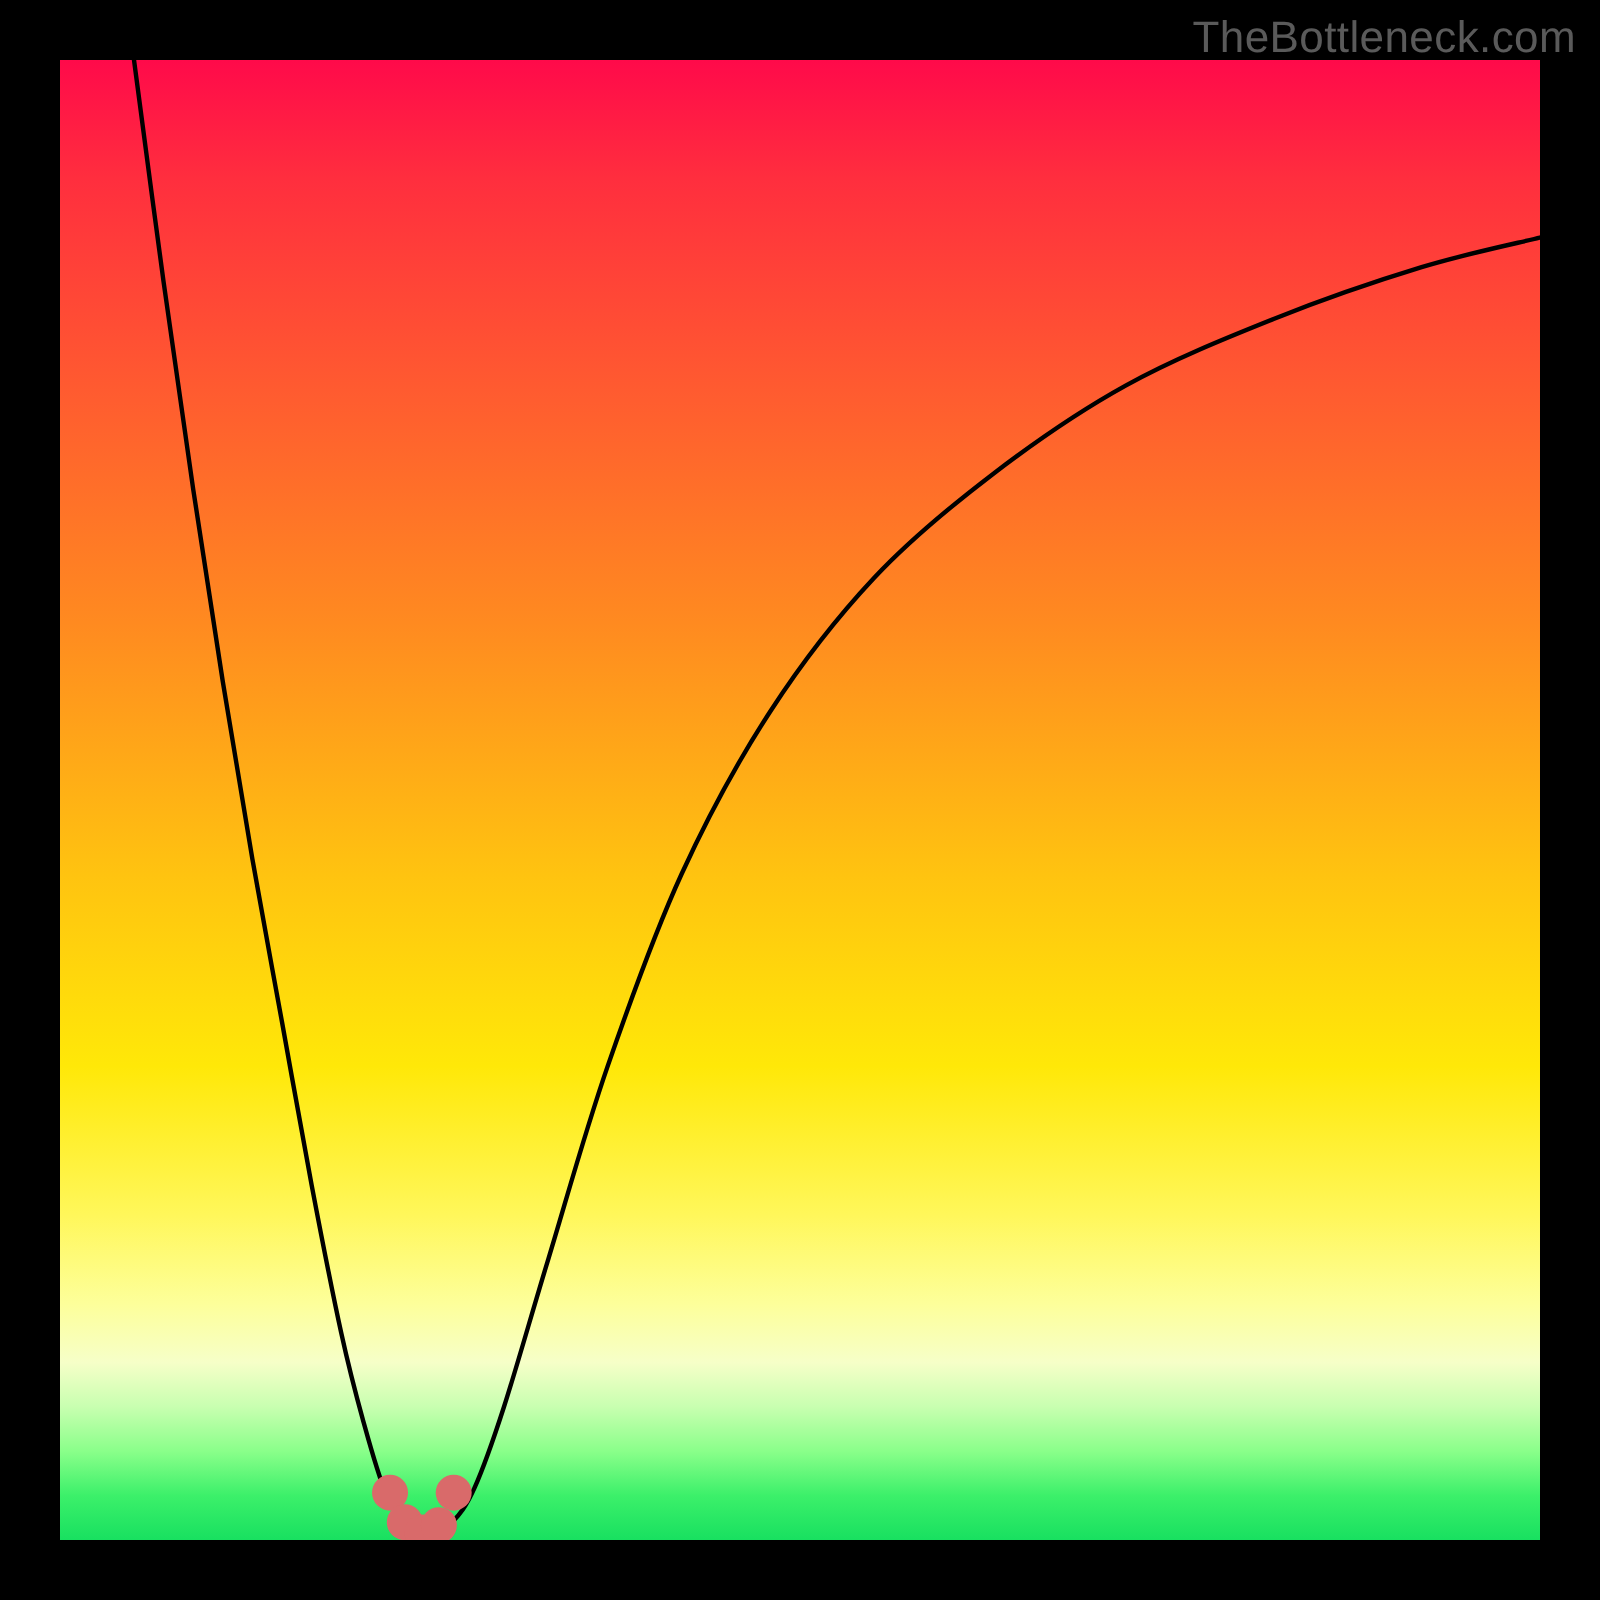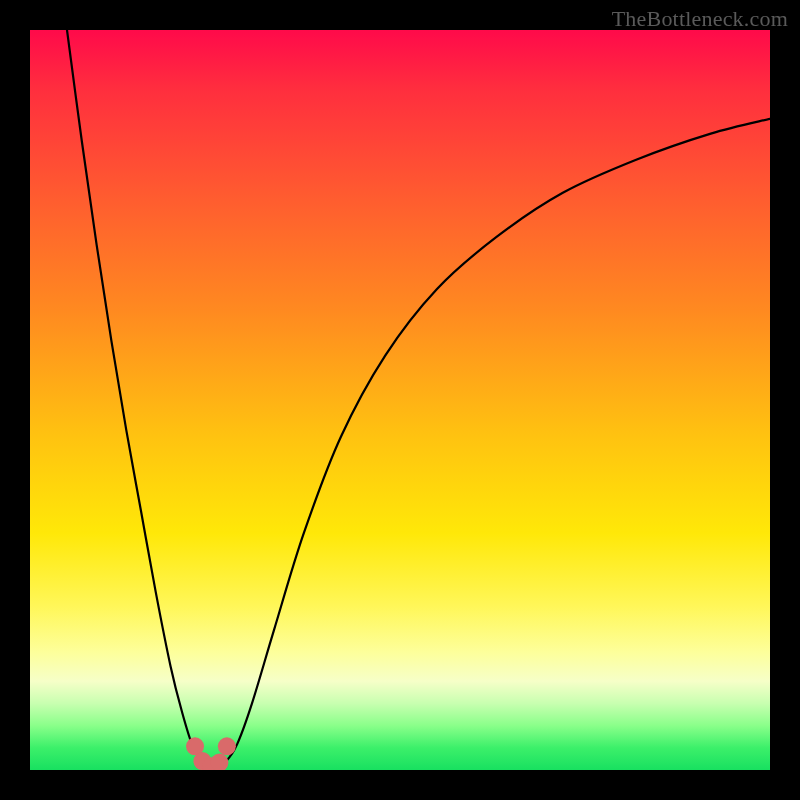--- a/index.html
+++ b/index.html
@@ -43,21 +43,20 @@
   }
   .watermark {
     position: absolute;
     top: 6px;
     right: 12px;
     color: #5a5a5a;
     font-size: 22px;
     letter-spacing: 0.2px;
     font-weight: 400;
     user-select: none;
-    font-family: Liberation Serif, serif;
   }
   svg.curves {
     position: absolute;
     left: 0;
     top: 0;
     width: 100%;
     height: 100%;
     overflow: visible;
   }
 </style>

